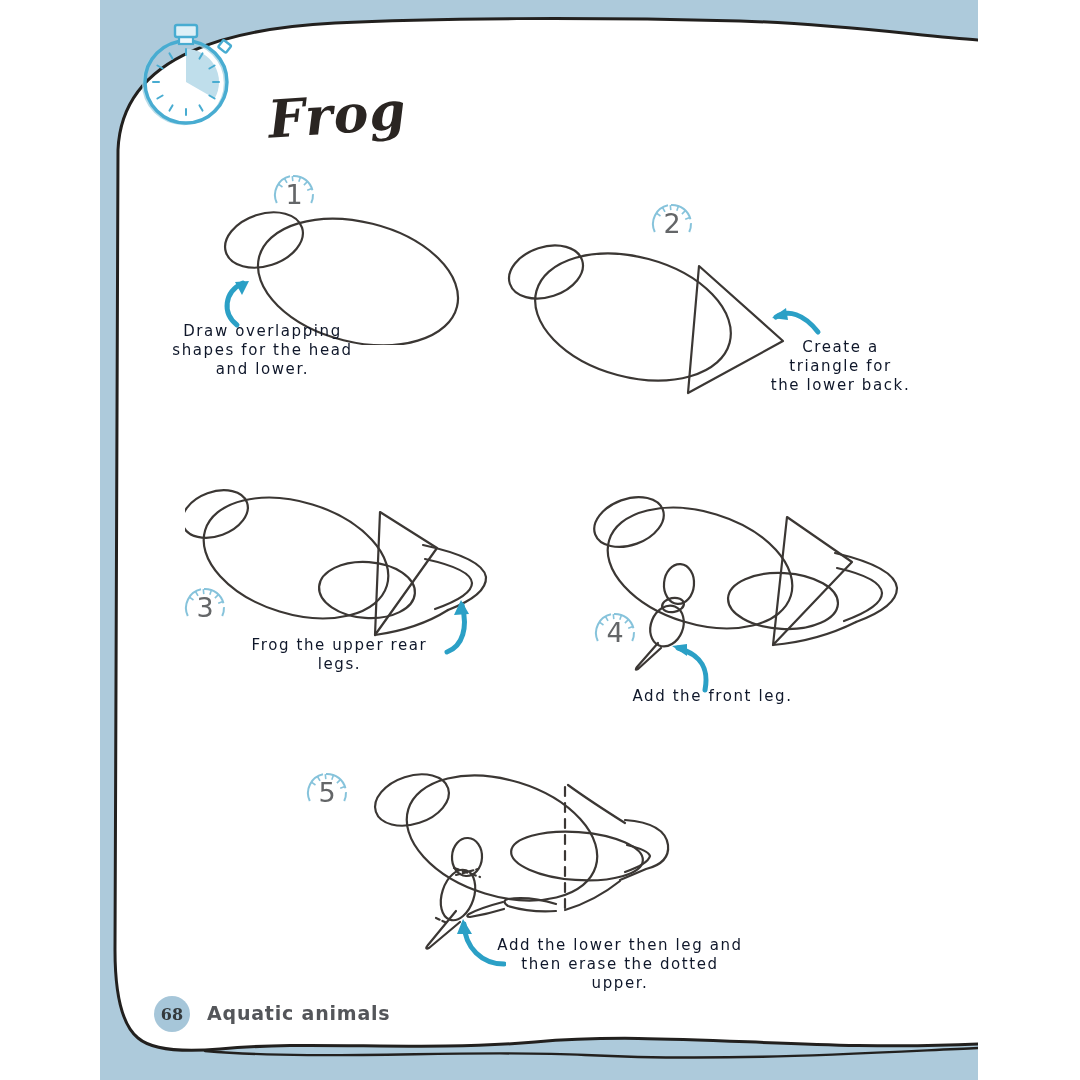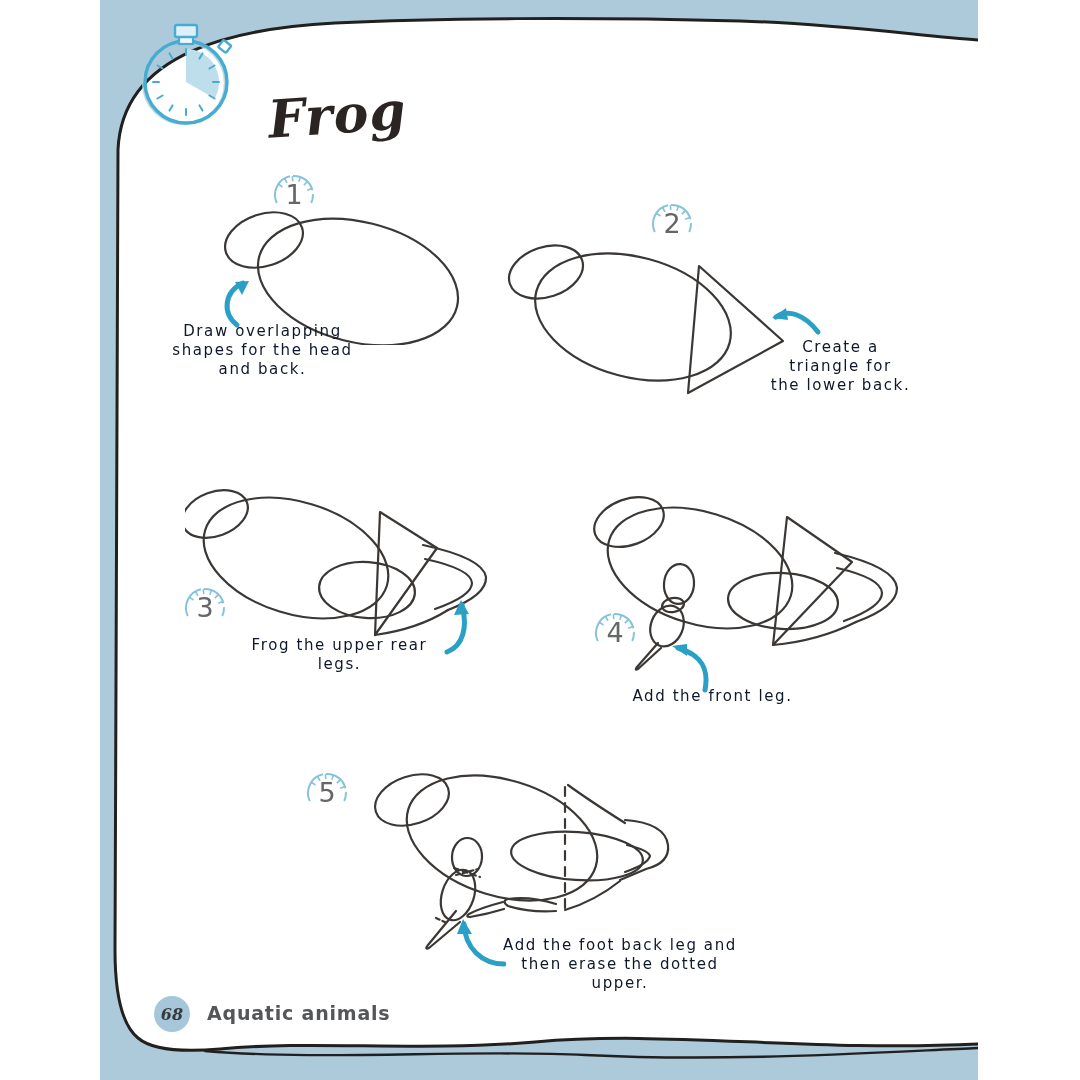--- a/index.html
+++ b/index.html
@@ -11,21 +11,21 @@
   .title{left:168px;top:84px;font-family:"DejaVu Serif",serif;font-style:italic;font-weight:bold;
          font-size:52px;color:#2a2522;transform:rotate(-4deg);letter-spacing:1px;}
   .cap{font-size:15px;letter-spacing:1.6px;line-height:19px;color:#0f172a;text-align:center;}
   .badge-num{font-size:27px;fill:#646668;font-family:"DejaVu Sans",sans-serif;}
   .sk{stroke:#3b3734;stroke-width:2.2;fill:none;stroke-linecap:round;stroke-linejoin:round;}
   .ar{stroke:#2ba0c6;stroke-width:5;fill:none;stroke-linecap:round;}
   .arh{fill:#2ba0c6;stroke:none;}
   .bd{stroke:#86c3db;fill:none;}
   .footer-circle{left:154px;top:996px;width:36px;height:36px;border-radius:50%;background:#a6c6d9;
                  display:flex;align-items:center;justify-content:center;}
-  .footer-num{font-style:italic;font-weight:600;font-size:16px;color:#343a3d;font-family:"DejaVu Serif",serif;}
+  .footer-num{font-weight:600;font-size:16px;color:#343a3d;font-family:"DejaVu Serif",serif;}
   .footer-label{left:207px;top:1002px;font-size:19px;letter-spacing:0.8px;color:#54565a;font-weight:bold;}
 </style>
 </head>
 <body>
 
 <div class="abs scan">
 
   <svg class="abs page-border" viewBox="0 0 878 1080">
     <path d="M 878 40 C 820 36 740 24 640 21 C 490 17 330 18 235 23 C 140 28 22 50 18 150 L 15 950 C 15 995 22 1025 38 1038 C 52 1050 85 1052 120 1049 C 215 1040 315 1052 435 1042 C 565 1030 705 1052 878 1044 L 878 40 Z" fill="#ffffff" stroke="none"></path>
     <path d="M 878 40 C 820 36 740 24 640 21 C 490 17 330 18 235 23 C 140 28 22 50 18 150 L 15 950 C 15 995 22 1025 38 1038 C 52 1050 85 1052 120 1049 C 215 1040 315 1052 435 1042 C 565 1030 705 1052 878 1044" fill="none" stroke="#22201e" stroke-width="3" stroke-linecap="round"></path>
@@ -73,21 +73,21 @@
     <ellipse class="sk" cx="64" cy="45" rx="40" ry="26" transform="rotate(-18 64 45)"></ellipse>
     <ellipse class="sk" cx="158" cy="87" rx="102" ry="60" transform="rotate(14 158 87)"></ellipse>
   </svg>
   <svg class="abs" style="left:115px;top:275px;width:55px;height:55px" viewBox="0 0 55 55">
     <path class="ar" d="M 22 50 C 7 38 9 17 28 8"></path>
     <path class="arh" d="M 34 6 L 20 7 L 27 20 Z"></path>
   </svg>
   <div class="abs cap" style="left:70px;top:322px;width:185px">
     <div>Draw overlapping</div>
     <div>shapes for the head</div>
-    <div>and back.</div>
+    <div>and lower.</div>
   </div>
 
   <svg class="abs" style="left:547px;top:197px;width:50px;height:50px" viewBox="0 0 50 50">
     <path class="bd" d="M 7.8 35 A 19 19 0 1 1 42.2 35" stroke-width="2" stroke-dasharray="34 3 26 4 40 6"></path>
     <g class="bd" stroke-width="1.6">
       <path d="M 42.9 20.5 L 38.2 22.2"></path>
         <path d="M 38.4 13.6 L 34.9 17.1"></path>
         <path d="M 31.5 9.1 L 29.8 13.8"></path>
       <path d="M 23.3 8.1 L 23.8 13.1"></path>
         <path d="M 15.5 10.5 L 18 14.9"></path>
@@ -200,21 +200,21 @@
     <path class="sk" d="M 106 110 L 128 104" stroke-dasharray="4 3"></path>
     <ellipse class="sk" cx="108" cy="130" rx="16" ry="26" transform="rotate(18 108 130)"></ellipse>
     <path class="sk" d="M 106 146 L 78 180 Q 74 185 79 183 L 110 157"></path>
     <path class="sk" d="M 86 153 L 97 158" stroke-dasharray="4 3"></path>
   </svg>
   <svg class="abs" style="left:350px;top:916px;width:56px;height:54px" viewBox="0 0 56 54">
     <path class="ar" d="M 54 48 C 32 48 15 32 14 8"></path>
     <path class="arh" d="M 13 3 L 7 18 L 22 18 Z"></path>
   </svg>
   <div class="abs cap" style="left:395px;top:936px;width:250px">
-    <div>Add the foot back leg and</div>
+    <div>Add the lower then leg and</div>
     <div>then erase the dotted upper.</div>
   </div>
 
   <div class="abs footer-circle" style="left:54px;top:996px">
     <span class="footer-num">68</span>
   </div>
   <div class="abs footer-label" style="left:107px;top:1002px">Aquatic animals</div>
 
 </div>
 

